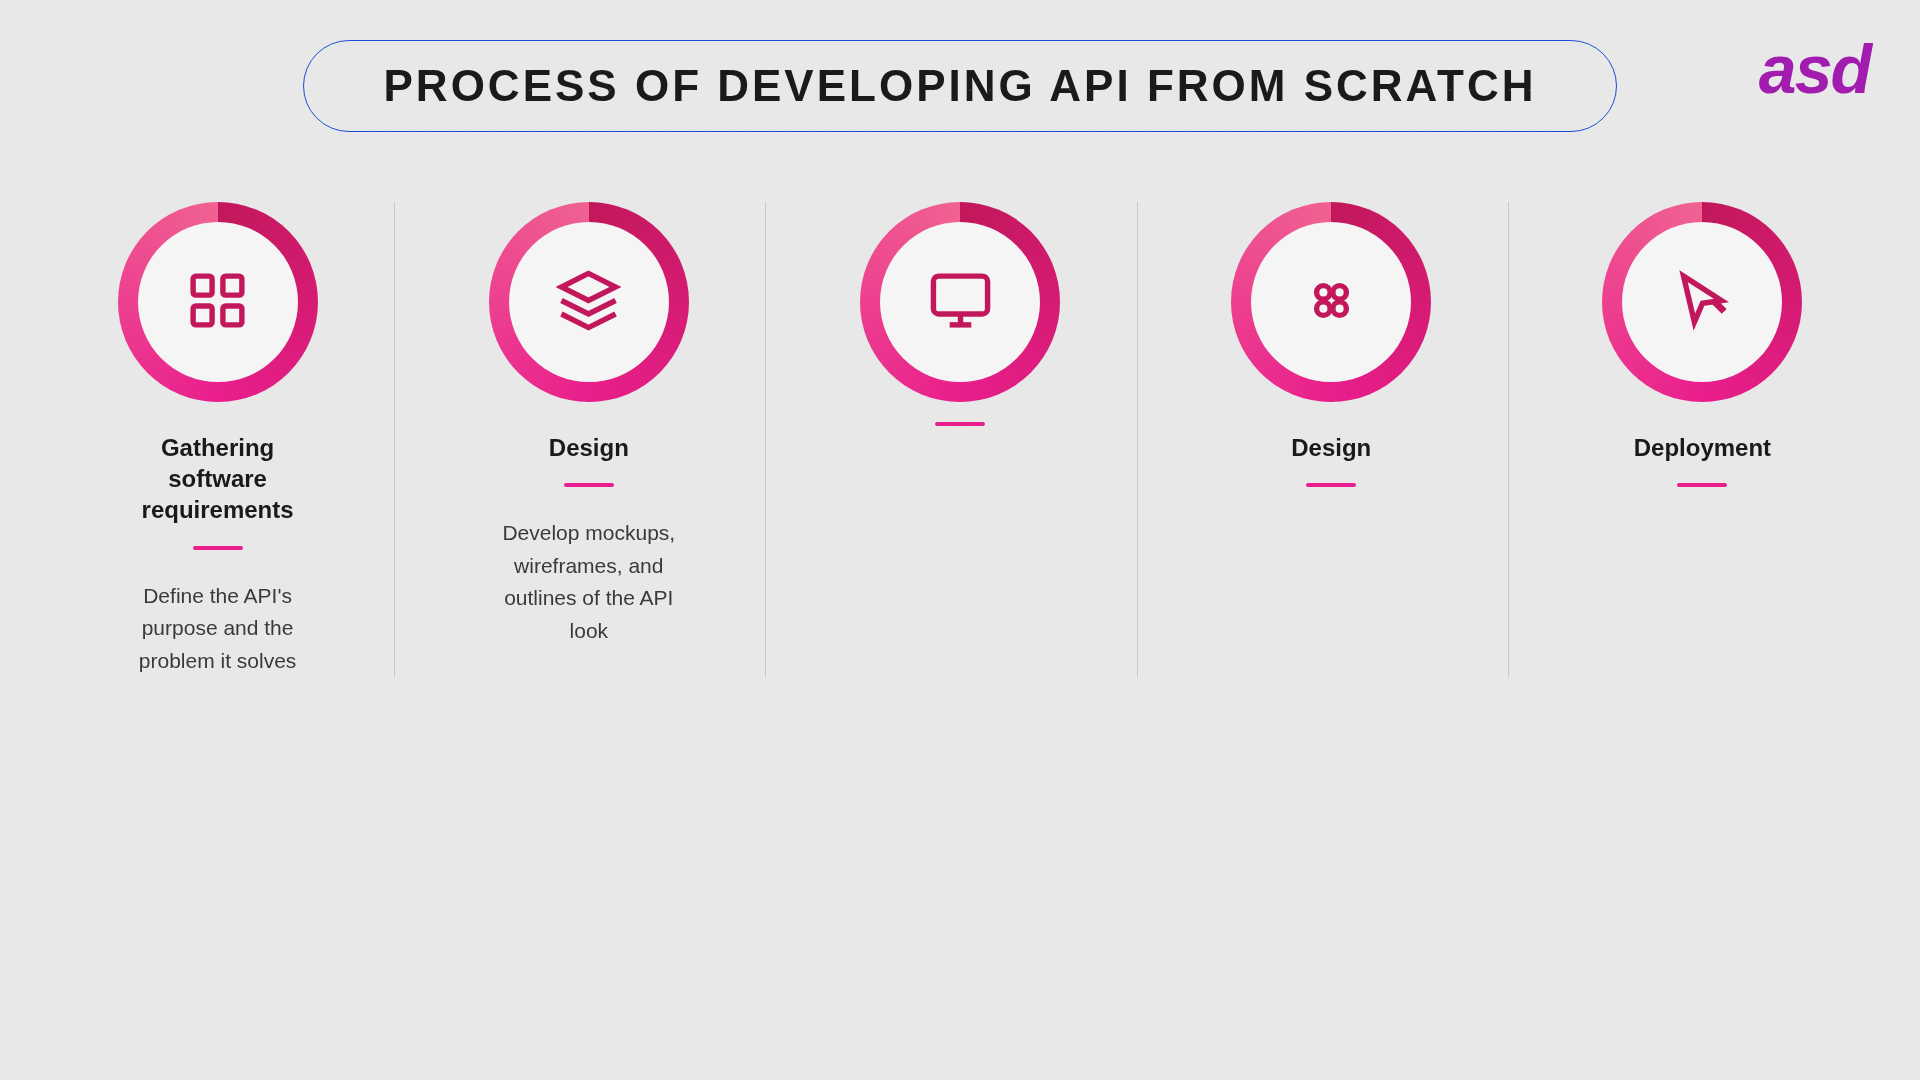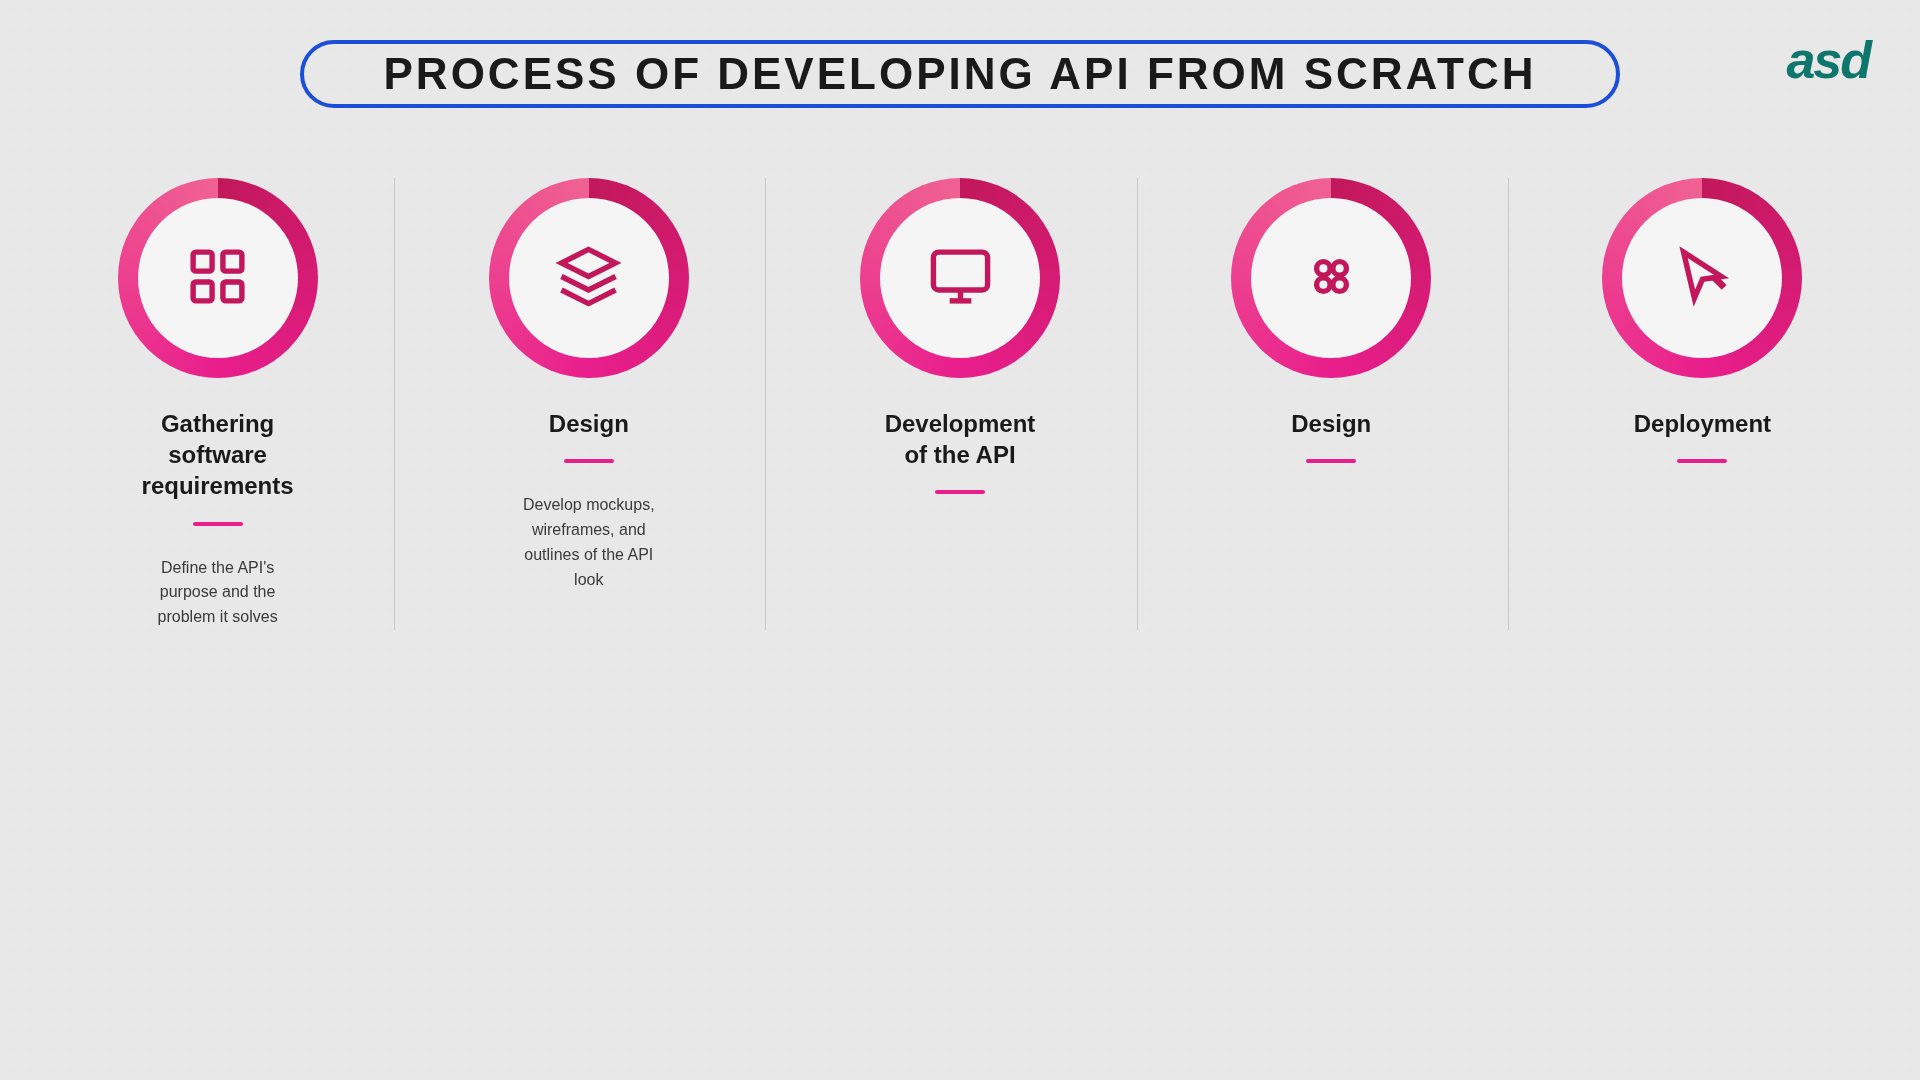--- a/index.html
+++ b/index.html
@@ -21,38 +21,38 @@
       background-image: radial-gradient(circle, #ccc 1px, transparent 1px);
       background-size: 20px 20px;
       opacity: 0.15;
       pointer-events: none;
     }
 
     .logo {
       position: absolute;
       top: 30px;
       right: 50px;
-      font-size: 52px;
+      font-size: 68px;
       font-weight: 700;
-      color: #0f766e;
+      color: #a21caf;
       letter-spacing: -2px;
       font-style: italic;
     }
 
     .title-wrapper {
       display: flex;
       justify-content: center;
       margin-top: 40px;
       padding: 0 200px;
     }
 
     .title-box {
-      border: 4px solid #1d4ed8;
+      border: 1px solid #1d4ed8;
       border-radius: 50px;
-      padding: 5px 80px;
+      padding: 20px 80px;
       display: inline-block;
     }
 
     .main-title {
       font-size: 44px;
       font-weight: 900;
       letter-spacing: 3px;
       color: #1a1a1a;
       text-transform: uppercase;
     }
@@ -115,21 +115,21 @@
 
     .step-divider {
       width: 50px;
       height: 4px;
       background: #e91e8c;
       margin: 20px auto;
       border-radius: 2px;
     }
 
     .step-description {
-      font-size: 16px;
+      font-size: 21px;
       text-align: center;
       color: #3a3a3a;
       line-height: 1.55;
       margin-top: 10px;
     }
 
     svg.step-svg {
       width: 65px;
       height: 65px;
       stroke: #c2185b;
@@ -190,21 +190,20 @@
       <div class="circle-inner">
         <span>
           <svg class="step-svg" viewBox="0 0 24 24" stroke="#c2185b" fill="none" stroke-width="2">
             <rect x="2" y="3" width="20" height="14" rx="2"></rect>
             <line x1="8" y1="21" x2="16" y2="21"></line>
             <line x1="12" y1="17" x2="12" y2="21"></line>
           </svg>
         </span>
       </div>
     </div>
-    <div class="step-title">Development<br>of the API</div>
     <div class="step-divider"></div>
   </div>
 
   <div class="step">
     <div class="circle-outer">
       <div class="circle-inner">
         <span>
           <svg class="step-svg" viewBox="0 0 24 24" stroke="none" fill="#c2185b">
             <circle cx="9" cy="9" r="2.5"></circle>
             <circle cx="15" cy="9" r="2.5"></circle>

